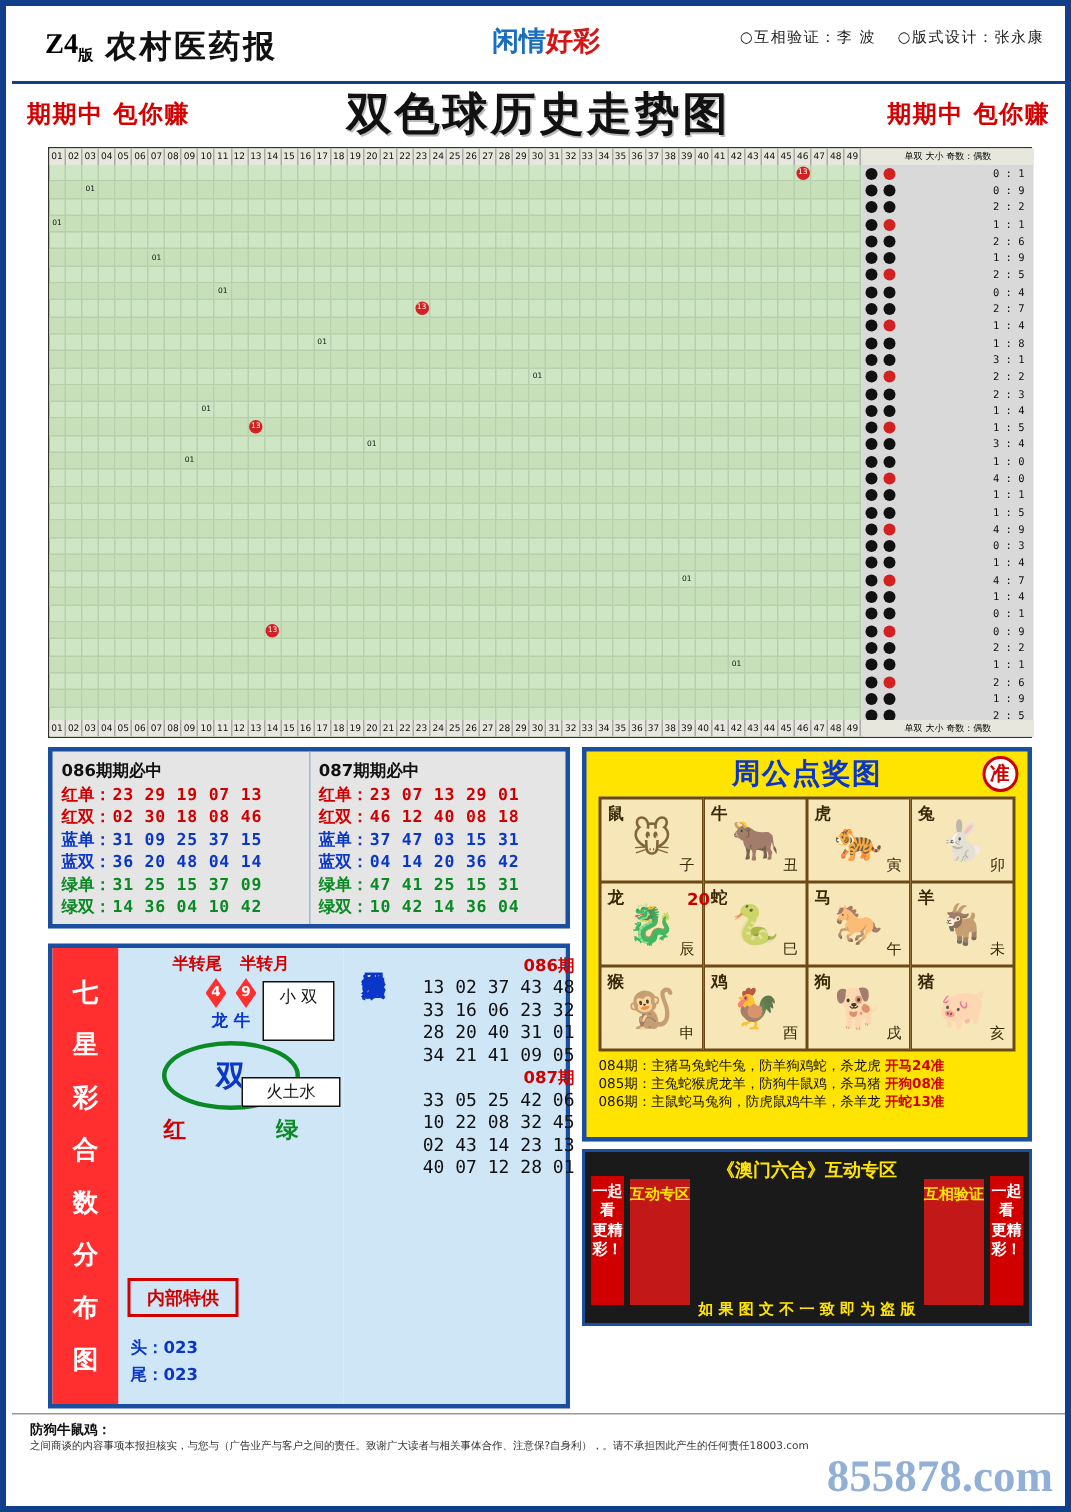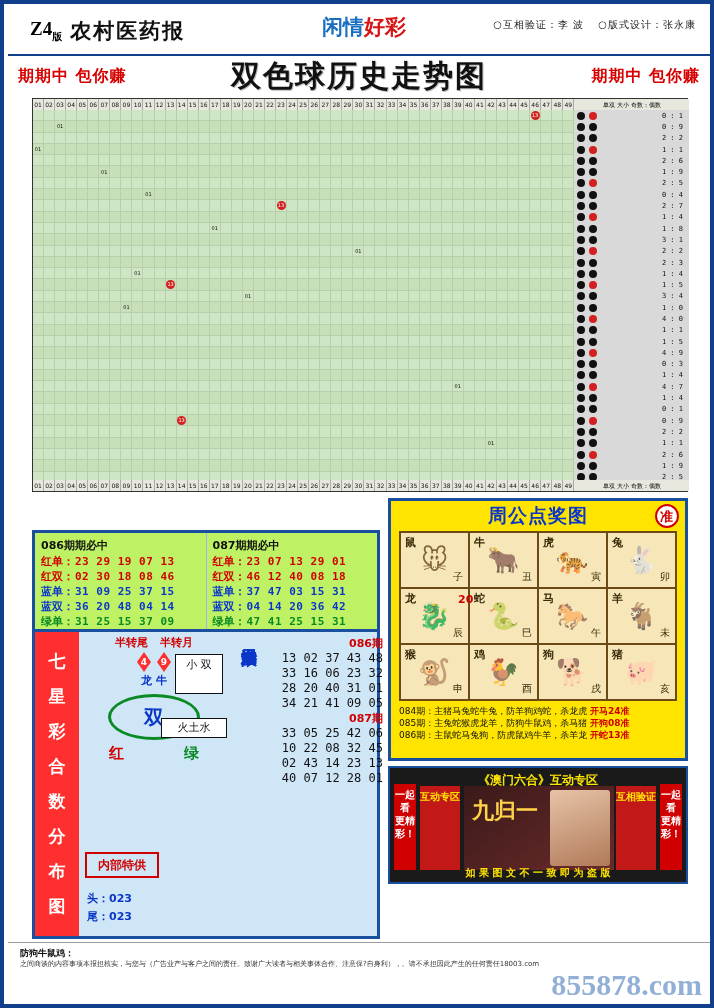--- a/index.html
+++ b/index.html
@@ -29,21 +29,21 @@
     font-family:"Liberation Serif", serif;
   }
   .z4 sub { font-size:10px; }
   .paper-name {
     margin-left:8px; font-size:21px; font-weight:bold; letter-spacing:2px;
     font-family:"DejaVu Sans", sans-serif; color:#111;
   }
   .hdr-center {
     position:absolute; left:300px; top:8px; width:120px; height:30px;
     display:flex; align-items:center; justify-content:center;
-    font-size:21px; font-weight:bold;
+    font-size:18px; font-weight:bold;
   }
   .hdr-center .a { color:#1a6ec0; }
   .hdr-center .b { color:#d81313; }
   .hdr-right {
     position:absolute; right:14px; top:14px;
     font-size:10px; color:#222; letter-spacing:1px;
   }
   .hdr-right span { margin-left:10px; }
 
   
@@ -130,23 +130,22 @@
     font-size:6px; text-align:center; line-height:11px; background:#e7e7dd;
   }
   .rp-foot {
     position:absolute; left:0; bottom:0; width:114px; height:11px;
     font-size:6px; text-align:center; line-height:11px; background:#e7e7dd;
   }
 
   
   .fcast {
     position:absolute; left:28px; top:494px; width:348px; height:121px;
-    border:3px solid #1a4fa0; background:#bef264;
+    border:3px solid #1a4fa0; background:#e5e5e5;
     display:flex;
-    margin-top:32px;
   }
   .fcast-col { flex:1; padding:5px 6px; }
   .fcast-col + .fcast-col { border-left:1px solid #9bb8e0; }
   .fc-title { font-size:11px; font-weight:bold; color:#111; margin-bottom:2px; }
   .fc-line { font-size:11px; font-weight:bold; margin:2px 0; line-height:13px; }
   .fc-line .lbl { display:inline-block; width:34px; }
   .red   { color:#d10000; }
   .blue  { color:#0b37c9; }
   .green { color:#0a8a24; }
   .nums  { font-family:"DejaVu Sans Mono", monospace; letter-spacing:0.5px; }
@@ -2457,24 +2456,20 @@
         <div class="ss-nums">02 43 14 23 13</div>
         <div class="ss-nums">40 07 12 28 01</div>
       </div>
     </div>
   </div>
 
   <div class="adbox">
     <div class="ad-title">《澳门六合》互动专区</div>
     <div class="ad-side l">一起看 更精彩！</div>
     <div class="ad-c1">互动专区</div>
-    <div class="ad-center">
-      <div class="ad-calli">九归一</div>
-      <div class="ad-photo"></div>
-    </div>
     <div class="ad-c2">互相验证</div>
     <div class="ad-side r">一起看 更精彩！</div>
     <div class="ad-foot">如 果 图 文 不 一 致 即 为 盗 版</div>
   </div>
 
   <div class="footer">
     <div class="foot-title">防狗牛鼠鸡：</div>
     <div class="foot-text">之间商谈的内容事项本报担核实，与您与（广告业产与客户之间的责任。致谢广大读者与相关事体合作、注意保?自身利），。请不承担因此产生的任何责任18003.com</div>
   </div>
   <div class="watermark">855878.com</div>

